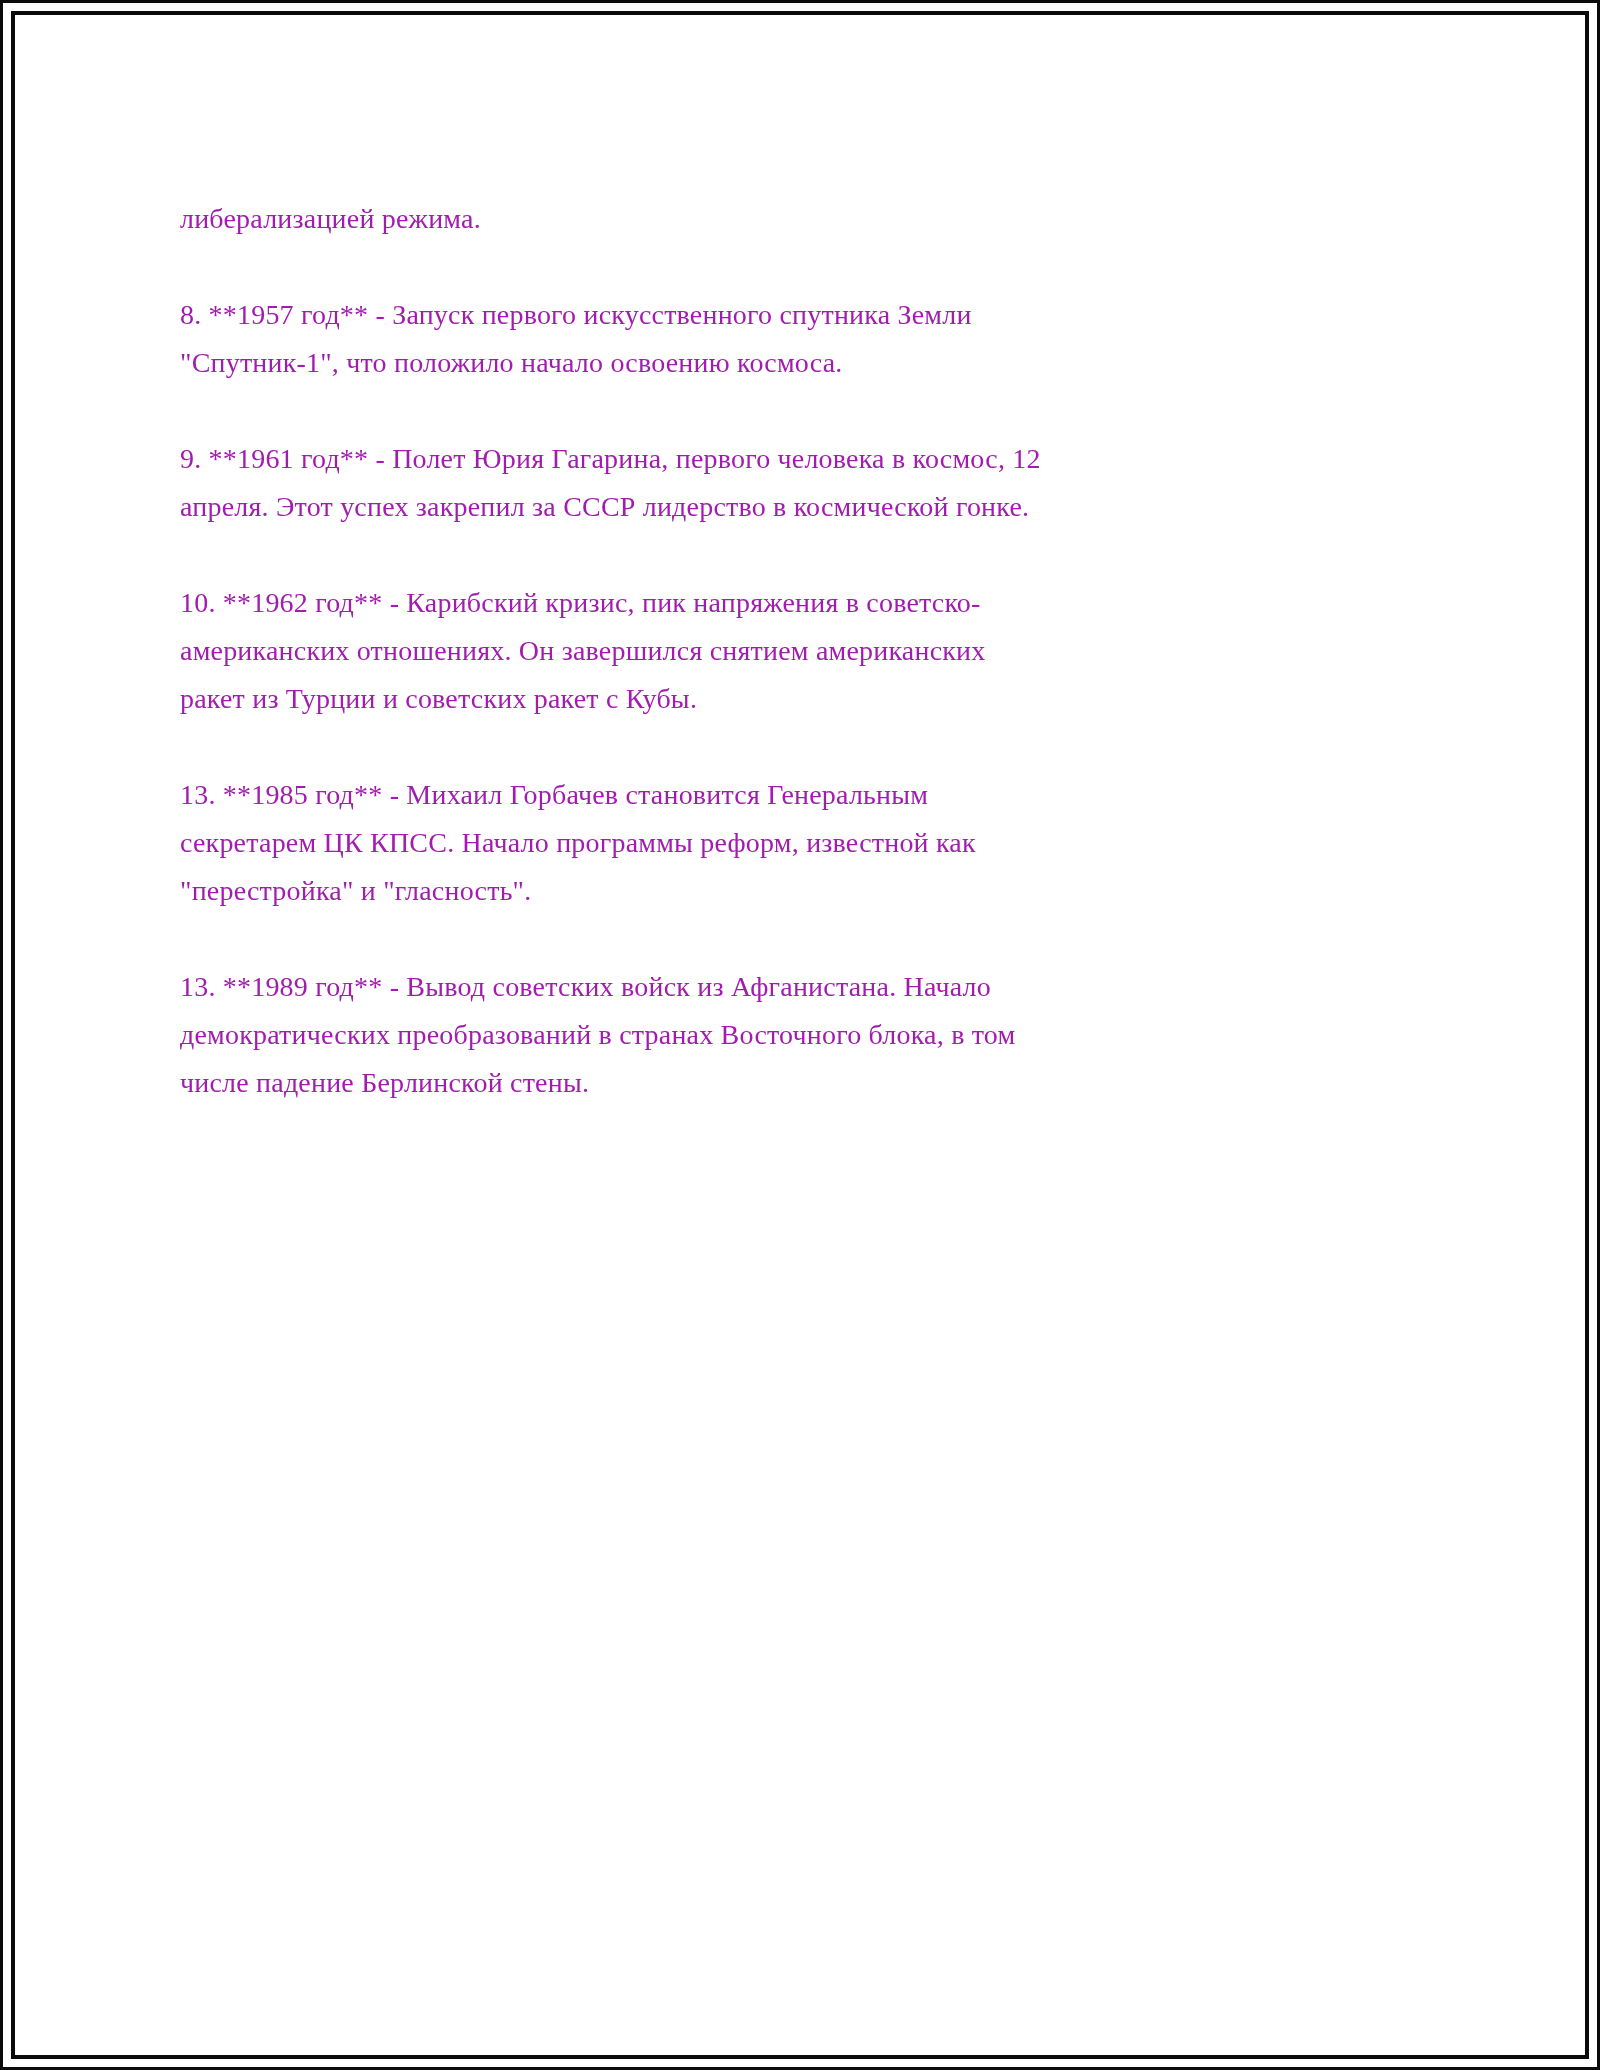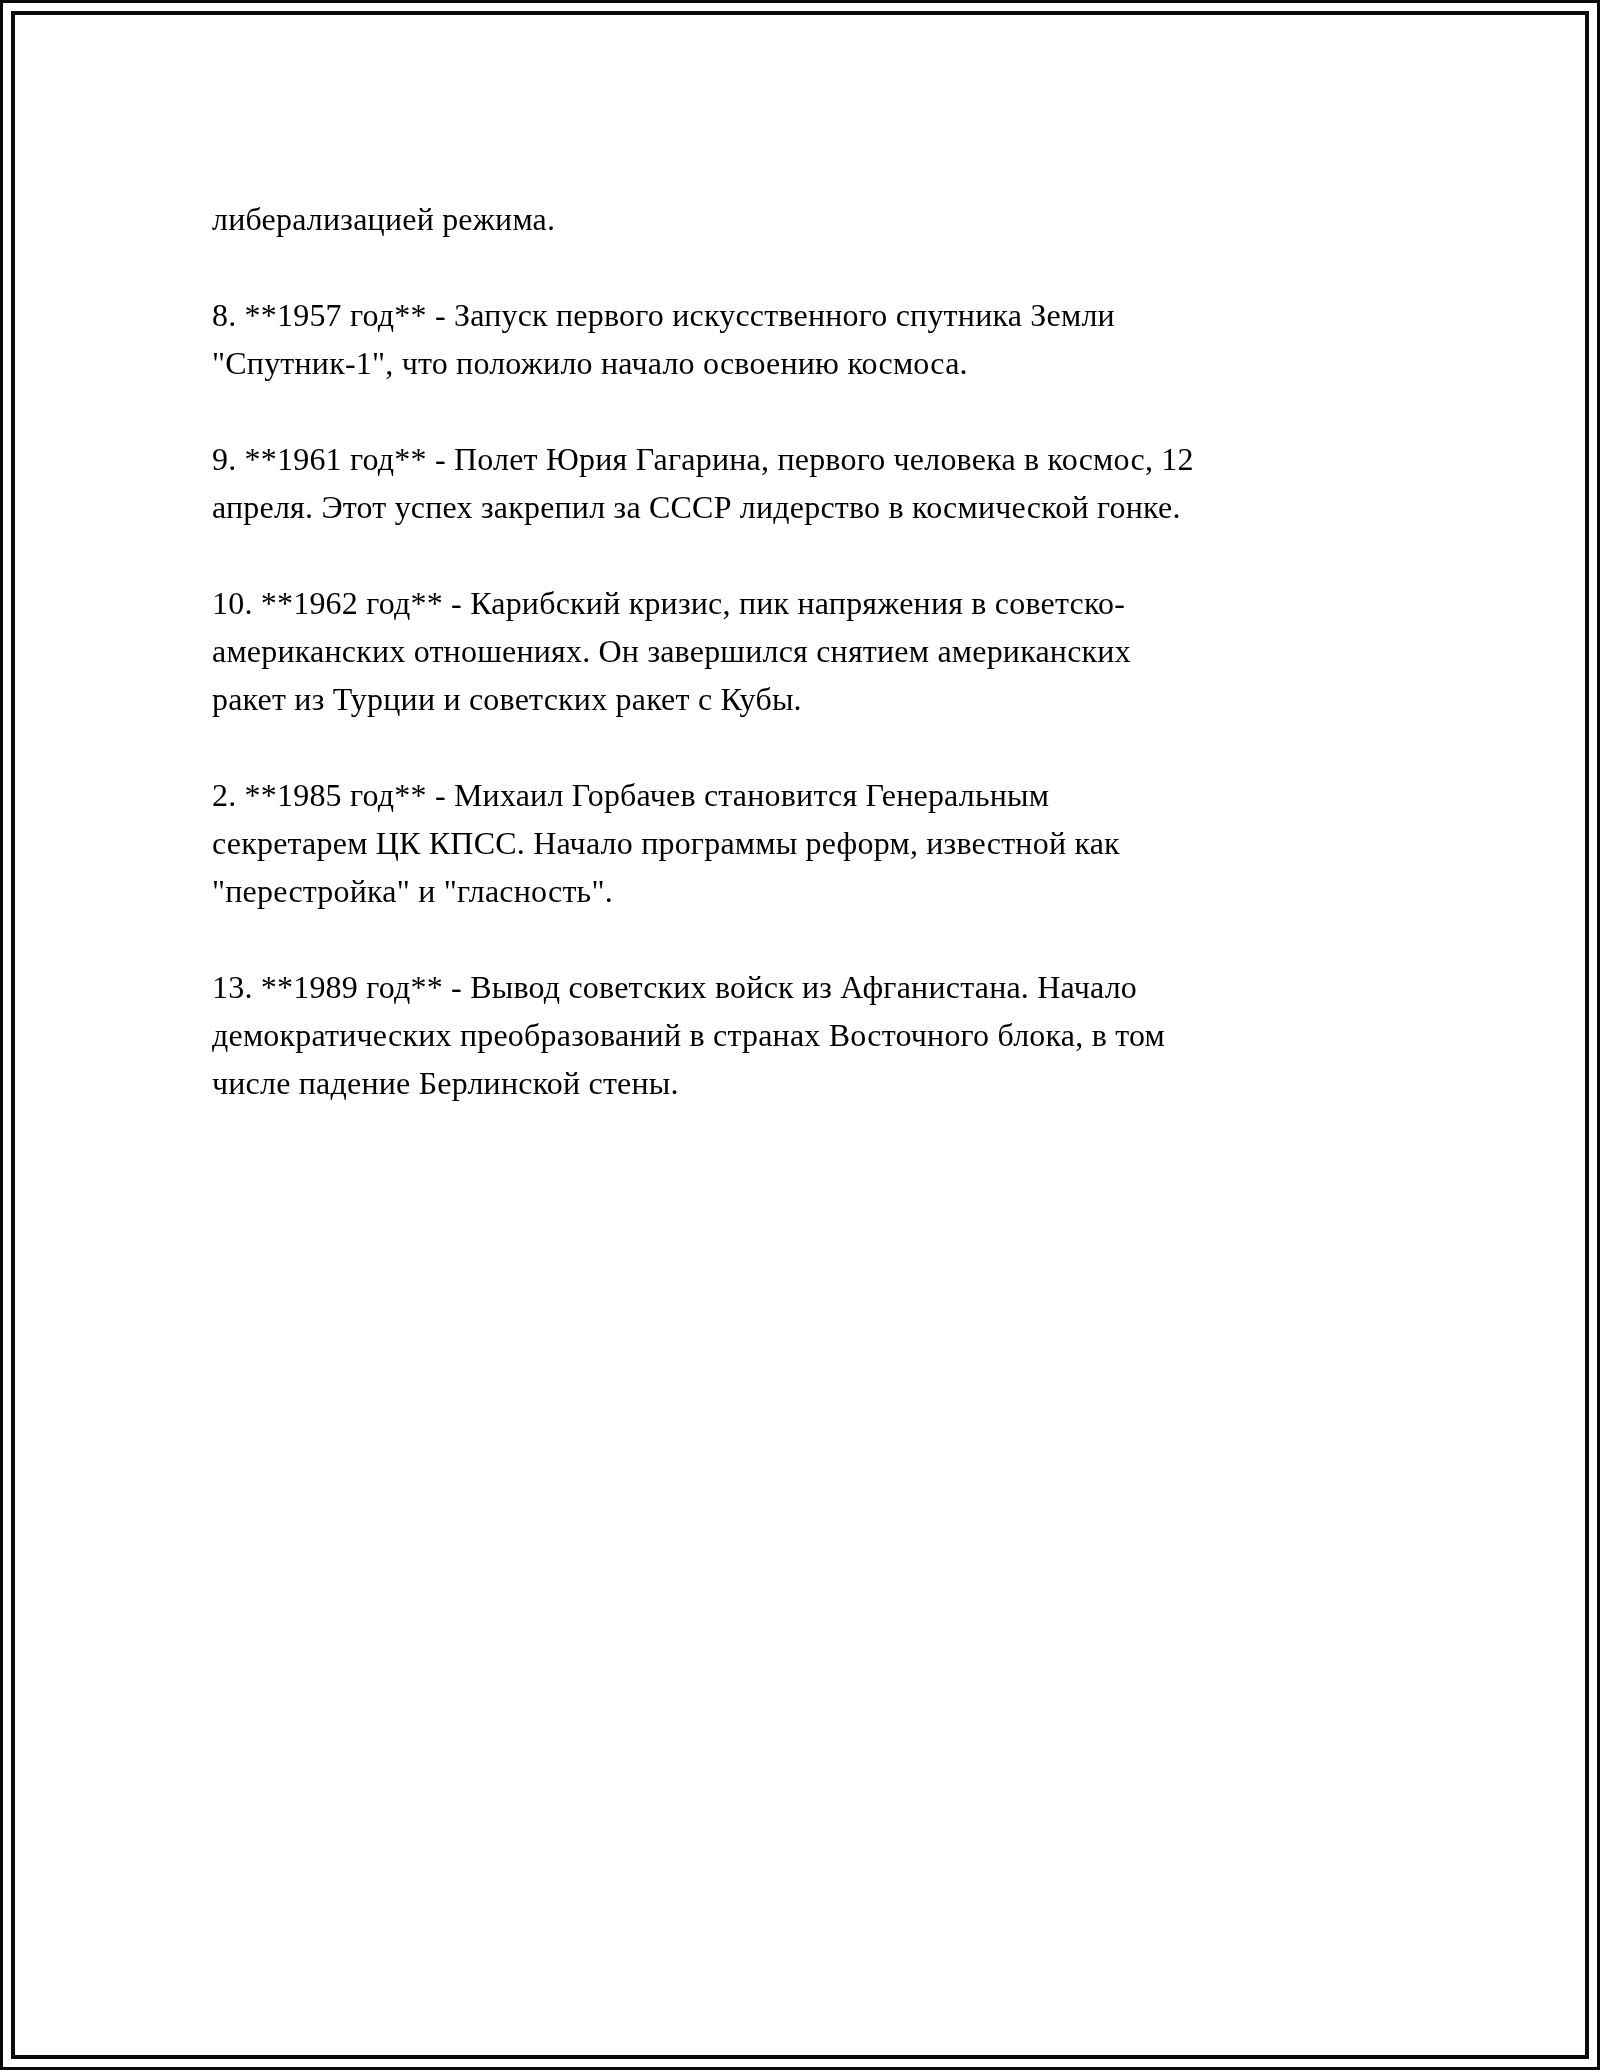--- a/index.html
+++ b/index.html
@@ -19,42 +19,41 @@
   }
   .frame {
     width: 100%;
     height: 100%;
     border: 4px solid #0a0a0a;
     background: #ffffff;
     padding: 180px 60px 0 165px;
     overflow: hidden;
   }
   .para {
-    font-size: 32px;
+    font-size: 28px;
     line-height: 48px;
-    color: #000000;
+    color: #a21caf;
     white-space: pre-line;
     margin-bottom: 48px;
     letter-spacing: 0.2px;
-    margin-left: 32px;
   }
 </style>
 </head>
 <body>
 
 <div class="page">
   <div class="frame">
     <p class="para">либерализацией режима.</p>
     <p class="para">8. **1957 год** - Запуск первого искусственного спутника Земли
 "Спутник-1", что положило начало освоению космоса.</p>
     <p class="para">9. **1961 год** - Полет Юрия Гагарина, первого человека в космос, 12
 апреля. Этот успех закрепил за СССР лидерство в космической гонке.</p>
     <p class="para">10. **1962 год** - Карибский кризис, пик напряжения в советско-
 американских отношениях. Он завершился снятием американских
 ракет из Турции и советских ракет с Кубы.</p>
-    <p class="para">2. **1985 год** - Михаил Горбачев становится Генеральным
+    <p class="para">13. **1985 год** - Михаил Горбачев становится Генеральным
 секретарем ЦК КПСС. Начало программы реформ, известной как
 "перестройка" и "гласность".</p>
     <p class="para">13. **1989 год** - Вывод советских войск из Афганистана. Начало
 демократических преобразований в странах Восточного блока, в том
 числе падение Берлинской стены.</p>
   </div>
 </div>
 
 </body></html>

